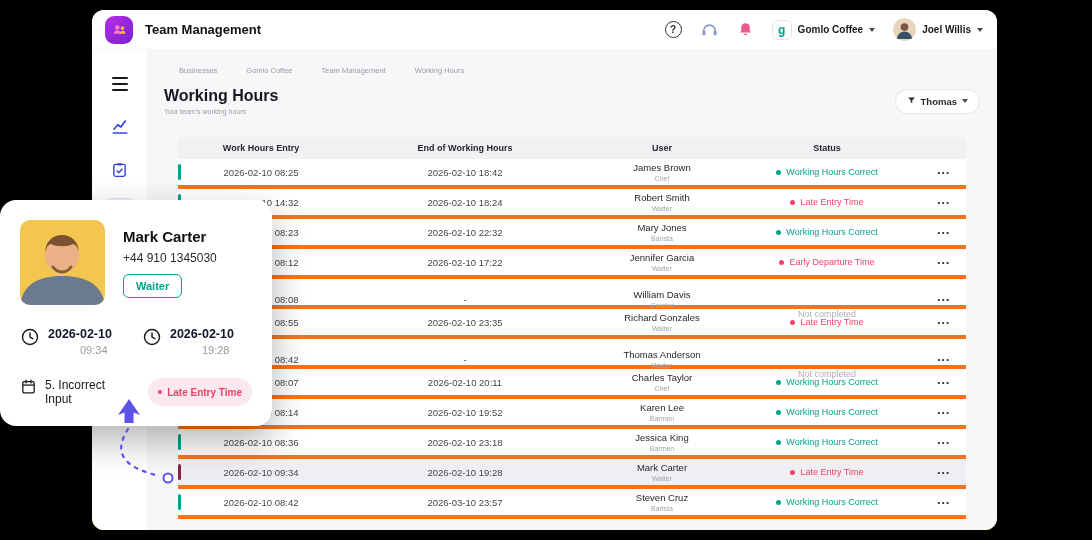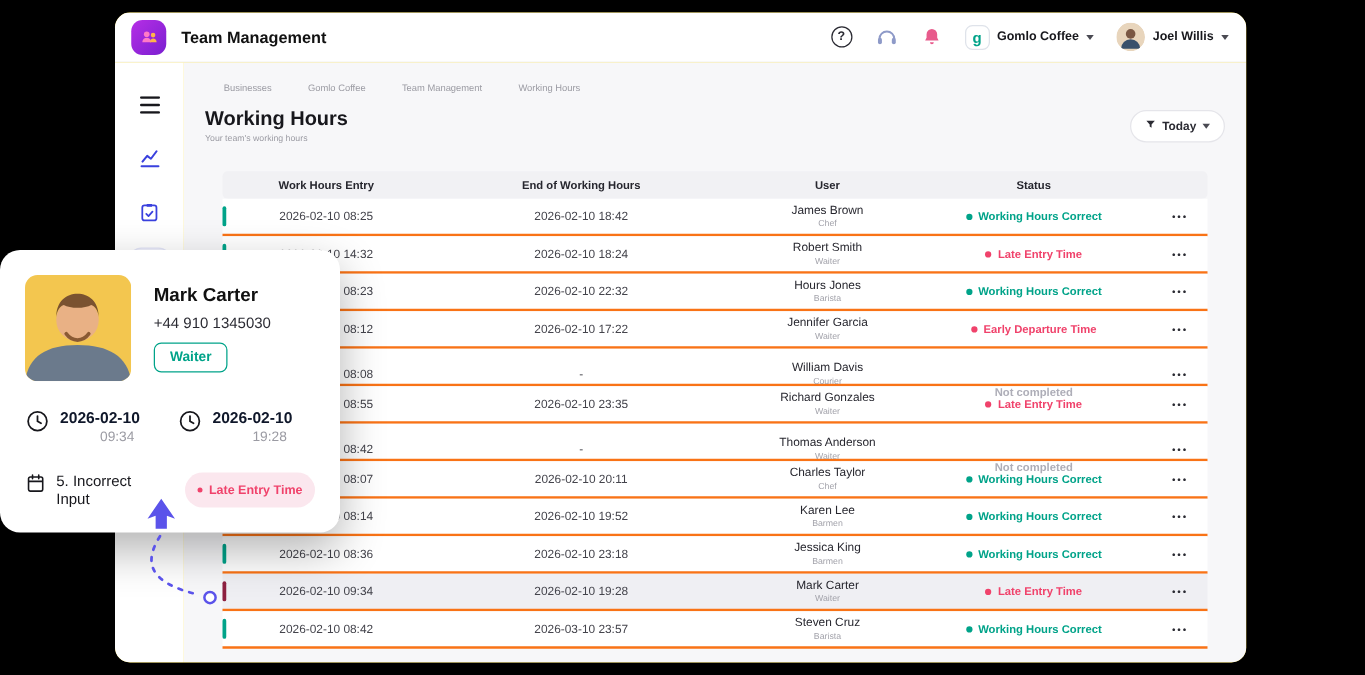--- a/index.html
+++ b/index.html
@@ -75,34 +75,34 @@
   
   .table { margin:22px 31px 0; }
   .thead {
     display:grid; grid-template-columns:6px 154px 254px 140px 190px 44px;
     height:22px; align-items:center; background:#f1f1f4; border-radius:4px;
     font-size:9px; font-weight:700; color:#26262e;
   }
   .thead span { text-align:center; }
   .trow {
     display:grid; grid-template-columns:6px 154px 254px 140px 190px 44px;
-    height:30px; align-items:center; background:#fff; border-bottom:2px solid #f97316;
+    height:30px; align-items:center; background:#fff; border-bottom:4px solid #f97316;
     cursor:pointer;
   }
   .trow.row-hl { background:#efeff3; }
   .acc { display:flex; align-items:center; height:100%; }
   .bar { width:3px; height:16px; border-radius:2px; display:block; }
   .bar-teal { background:var(--teal,#00A389); }
   .bar-red { background:var(--maroon,#8E2040); }
   .cell { text-align:center; font-size:9.5px; color:#44444c; }
   .cell.user { display:flex; flex-direction:column; align-items:center; gap:2px; }
   .uname { font-size:9.5px; color:#26262e; }
   .urole { font-size:7px; color:#a3a3ab; }
   .cell.status { display:flex; justify-content:center; }
-  .st { font-size:9px; font-weight:700; display:flex; align-items:center; gap:5px; }
+  .st { font-size:9px; font-weight:400; display:flex; align-items:center; gap:5px; }
   .st::before { content:""; width:5px; height:5px; border-radius:50%; background:currentColor; flex-shrink:0; }
   .st-correct { color:var(--teal,#00A389); }
   .st-late,.st-early { color:var(--pink,#F0426B); }
   .st-none { color:var(--gray-status,#AEAEB8);margin-top:30px; }
   .st-none::before { content:none; }
   .actions { background:none; border:none; cursor:pointer; color:#2b2b33; font-size:8px; letter-spacing:1.5px; text-align:center; font-family:inherit; }
 
   
   .profile-card {
     position:absolute; left:0; top:200px; width:272px; z-index:10;
@@ -239,21 +239,21 @@
         <div>
           <h2 class="page-title">Working Hours</h2>
           <p class="page-subtitle">Your team's working hours</p>
         </div>
         <button class="today-pill">
           <span>
             <svg width="9" height="9" viewBox="0 0 24 24" fill="#2b2b33">
                 <path d="M3 4h18l-7 8v7l-4-2.5V12z"></path>
               </svg>
           </span>
-          <span>Today</span>
+          <span>Thomas</span>
           <span class="caret"></span>
         </button>
       </div>
 
       <div class="table">
         <div class="thead">
           <span></span>
           <span>Work Hours Entry</span>
           <span>End of Working Hours</span>
           <span>User</span>
@@ -295,21 +295,21 @@
       <span>•••</span>
     </button>
   </div>
             <div class="trow">
     <span class="acc">
                 <i class="bar bar-teal"></i>
               </span>
     <span class="cell entry">2026-02-10 08:23</span>
     <span class="cell end">2026-02-10 22:32</span>
     <span class="cell user">
-      <span class="uname">Hours Jones</span>
+      <span class="uname">Mary Jones</span>
       <span class="urole">Barista</span>
     </span>
     <span class="cell status">
       <span class="st st-correct">Working Hours Correct</span>
     </span>
     <button class="actions">
       <span>•••</span>
     </button>
   </div>
             <div class="trow">

